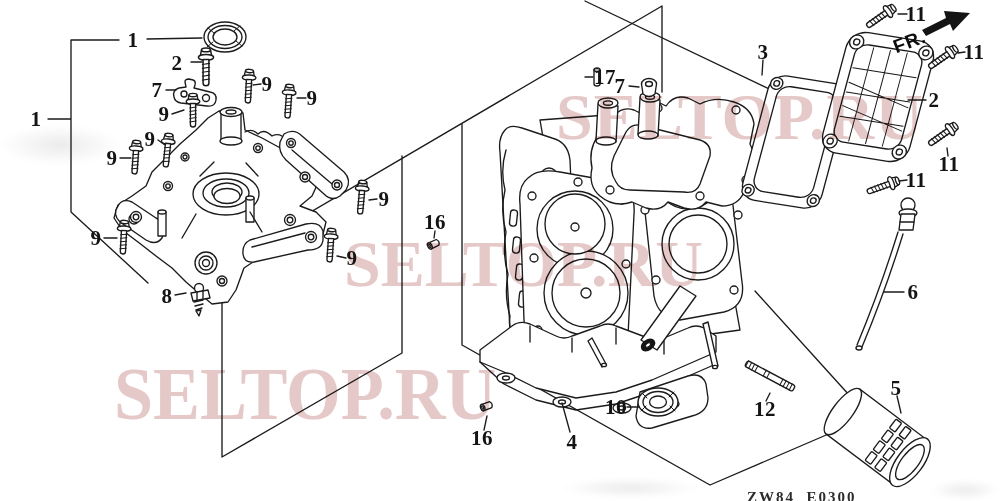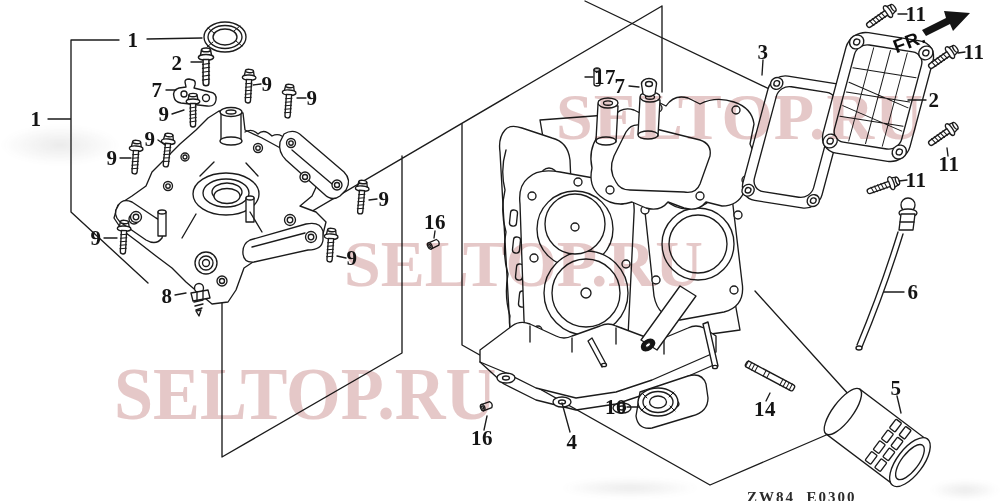--- a/index.html
+++ b/index.html
@@ -357,21 +357,21 @@
       <div class="callout" style="left: 605px; top: 77px;">17</div>
       <div class="callout" style="left: 620px; top: 86px;">7</div>
       <div class="callout" style="left: 763px; top: 52px;">3</div>
       <div class="callout" style="left: 934px; top: 100px;">2</div>
       <div class="callout" style="left: 916px; top: 14px;">11</div>
       <div class="callout" style="left: 974px; top: 52px;">11</div>
       <div class="callout" style="left: 949px; top: 164px;">11</div>
       <div class="callout" style="left: 916px; top: 180px;">11</div>
       <div class="callout" style="left: 616px; top: 407px;">10</div>
       <div class="callout" style="left: 572px; top: 442px;">4</div>
-      <div class="callout" style="left: 765px; top: 409px;">14</div>
+      <div class="callout" style="left: 765px; top: 409px;">12</div>
       <div class="callout" style="left: 913px; top: 292px;">6</div>
       <div class="callout" style="left: 896px; top: 388px;">5</div>
     </div>
 
   <div class="fr-label">FR.</div>
 
   <div class="code">ZW84  E0300</div>
 
   <div class="noise" style="left:0;top:125px;width:120px;height:40px;"></div>
   <div class="noise" style="left:560px;top:478px;width:140px;height:20px;"></div>

